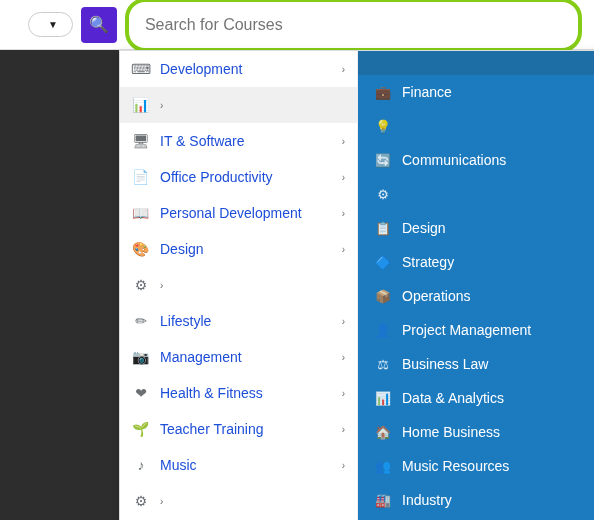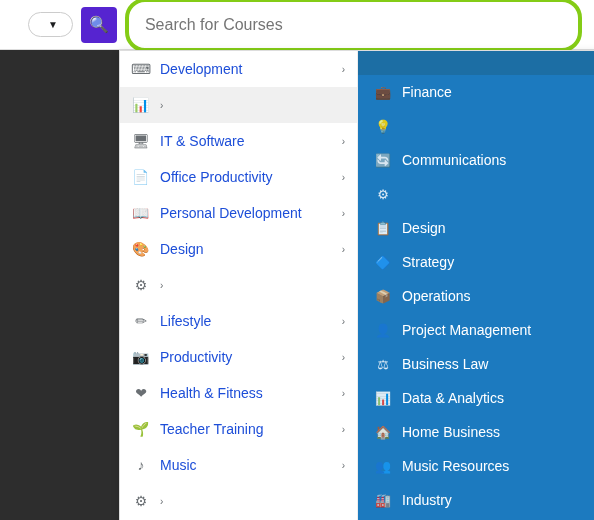--- a/index.html
+++ b/index.html
@@ -201,21 +201,21 @@
     <span class="menu-icon">⚙</span>
     <span class="menu-arrow">›</span>
   </div>
       <div class="menu-item">
     <span class="menu-icon">✏</span>
     <span class="menu-label">Lifestyle</span>
     <span class="menu-arrow">›</span>
   </div>
       <div class="menu-item">
     <span class="menu-icon">📷</span>
-    <span class="menu-label">Productivity</span>
+    <span class="menu-label">Management</span>
     <span class="menu-arrow">›</span>
   </div>
       <div class="menu-item">
     <span class="menu-icon">❤</span>
     <span class="menu-label">Health &amp; Fitness</span>
     <span class="menu-arrow">›</span>
   </div>
       <div class="menu-item">
     <span class="menu-icon">🌱</span>
     <span class="menu-label">Teacher Training</span>

